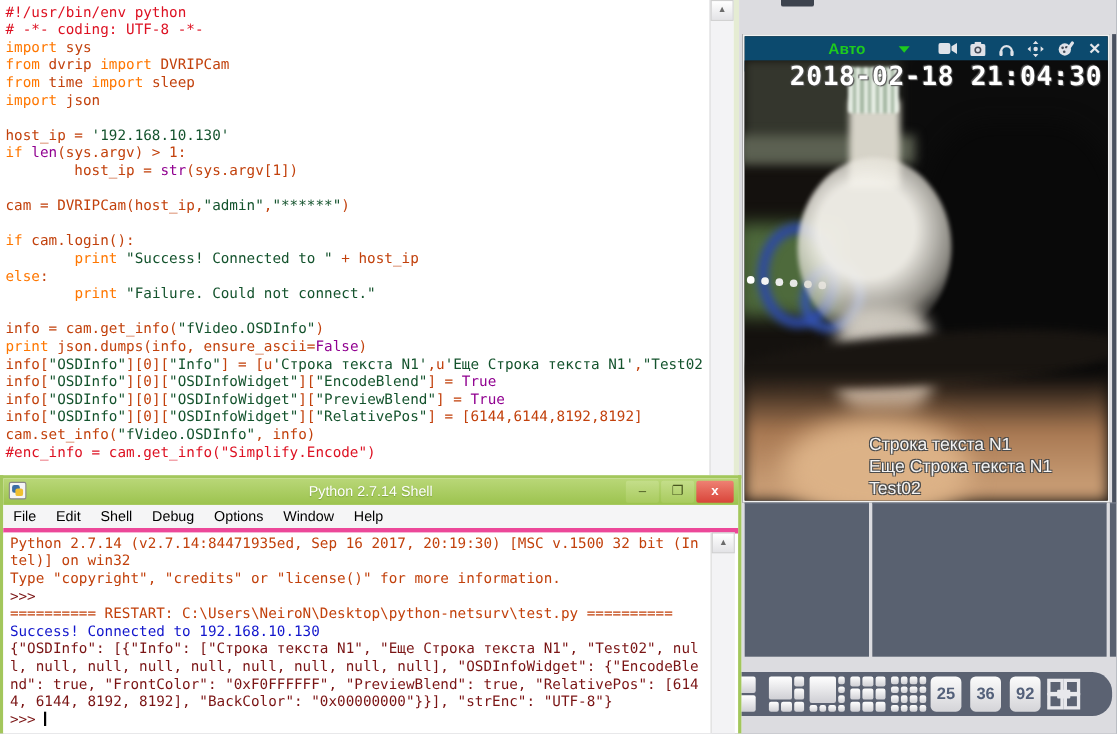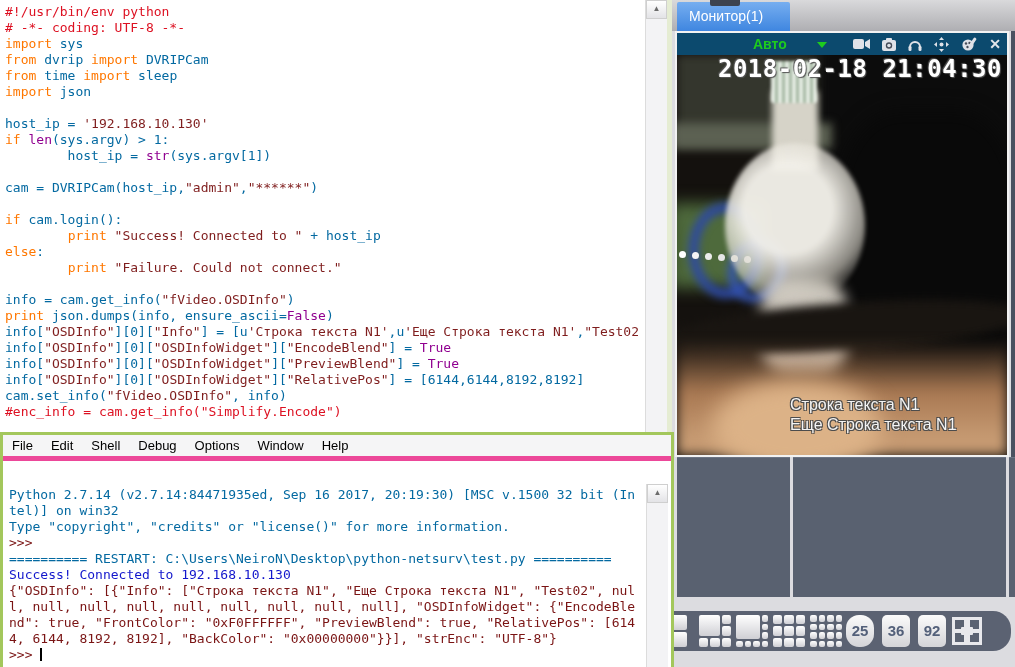--- a/index.html
+++ b/index.html
@@ -4,21 +4,21 @@
 <style>
   html,body{margin:0;padding:0;background:#9aa0a8;}
   #screen{position:relative;width:1015px;height:667px;overflow:hidden;background:#dcdce0;
           font-family:"Liberation Sans",sans-serif;}
   
   .code-window{position:absolute;left:0;top:0;width:672px;height:432px;background:#fff;}
   .code-area{position:absolute;left:0;top:0;right:26px;bottom:0;padding:4px 0 0 5px;
              font-family:"DejaVu Sans Mono","Liberation Mono",monospace;font-size:13px;
              line-height:16px;white-space:pre;overflow:hidden;}
   .cline{white-space:pre;}
-  .tk-n{color:#0369a1}.tk-k{color:#ff7700}.tk-s{color:#7f1d1d}.tk-c{color:#dd1122}
+  .tk-n{color:#c2410c}.tk-k{color:#ff7700}.tk-s{color:#14532d}.tk-c{color:#dd1122}
   .tk-b{color:#900090}.tk-out{color:#1216cc}.tk-p{color:#7a1414}
   .cursor{display:inline-block;width:2px;height:13px;background:#000;vertical-align:-2px;}
   .vscroll{position:absolute;background:#f3f3f5;border-left:1px solid #dcdcdc;width:21px;}
   .code-scroll{right:5px;top:0;bottom:0;}
   .scroll-btn{height:17px;background:linear-gradient(#ffffff,#e3e3e6);border:1px solid #cfcfcf;
               color:#6b6b6b;font-size:8px;text-align:center;line-height:16px;}
   .code-right-strip{position:absolute;right:0;top:0;bottom:0;width:5px;background:#e5ecd3;}
   
   .monitor{position:absolute;left:672px;top:0;width:343px;height:667px;background:#dcdce0;}
   .notch{position:absolute;left:38px;top:0;width:30px;height:6px;background:#3d434e;border-radius:0 0 2px 2px;}
@@ -109,23 +109,20 @@
 
   <div class="code-window">
     <div class="code-area"><div class="cline"><span class="tk-c">#!/usr/bin/env python</span></div><div class="cline"><span class="tk-c"># -*- coding: UTF-8 -*-</span></div><div class="cline"><span class="tk-k">import</span><span class="tk-n"> sys</span></div><div class="cline"><span class="tk-k">from</span><span class="tk-n"> dvrip </span><span class="tk-k">import</span><span class="tk-n"> DVRIPCam</span></div><div class="cline"><span class="tk-k">from</span><span class="tk-n"> time </span><span class="tk-k">import</span><span class="tk-n"> sleep</span></div><div class="cline"><span class="tk-k">import</span><span class="tk-n"> json</span></div><div class="cline">&nbsp;</div><div class="cline"><span class="tk-n">host_ip = </span><span class="tk-s">'192.168.10.130'</span></div><div class="cline"><span class="tk-k">if</span><span class="tk-n"> </span><span class="tk-b">len</span><span class="tk-n">(sys.argv) &gt; 1:</span></div><div class="cline"><span class="tk-n">        host_ip = </span><span class="tk-b">str</span><span class="tk-n">(sys.argv[1])</span></div><div class="cline">&nbsp;</div><div class="cline"><span class="tk-n">cam = DVRIPCam(host_ip,</span><span class="tk-s">"admin"</span><span class="tk-n">,</span><span class="tk-s">"******"</span><span class="tk-n">)</span></div><div class="cline">&nbsp;</div><div class="cline"><span class="tk-k">if</span><span class="tk-n"> cam.login():</span></div><div class="cline"><span class="tk-n">        </span><span class="tk-k">print</span><span class="tk-n"> </span><span class="tk-s">"Success! Connected to "</span><span class="tk-n"> + host_ip</span></div><div class="cline"><span class="tk-k">else</span><span class="tk-n">:</span></div><div class="cline"><span class="tk-n">        </span><span class="tk-k">print</span><span class="tk-n"> </span><span class="tk-s">"Failure. Could not connect."</span></div><div class="cline">&nbsp;</div><div class="cline"><span class="tk-n">info = cam.get_info(</span><span class="tk-s">"fVideo.OSDInfo"</span><span class="tk-n">)</span></div><div class="cline"><span class="tk-k">print</span><span class="tk-n"> json.dumps(info, ensure_ascii=</span><span class="tk-b">False</span><span class="tk-n">)</span></div><div class="cline"><span class="tk-n">info[</span><span class="tk-s">"OSDInfo"</span><span class="tk-n">][0][</span><span class="tk-s">"Info"</span><span class="tk-n">] = [u</span><span class="tk-s">'Строка текста N1'</span><span class="tk-n">,u</span><span class="tk-s">'Еще Строка текста N1'</span><span class="tk-n">,</span><span class="tk-s">"Test02</span></div><div class="cline"><span class="tk-n">info[</span><span class="tk-s">"OSDInfo"</span><span class="tk-n">][0][</span><span class="tk-s">"OSDInfoWidget"</span><span class="tk-n">][</span><span class="tk-s">"EncodeBlend"</span><span class="tk-n">] = </span><span class="tk-b">True</span></div><div class="cline"><span class="tk-n">info[</span><span class="tk-s">"OSDInfo"</span><span class="tk-n">][0][</span><span class="tk-s">"OSDInfoWidget"</span><span class="tk-n">][</span><span class="tk-s">"PreviewBlend"</span><span class="tk-n">] = </span><span class="tk-b">True</span></div><div class="cline"><span class="tk-n">info[</span><span class="tk-s">"OSDInfo"</span><span class="tk-n">][0][</span><span class="tk-s">"OSDInfoWidget"</span><span class="tk-n">][</span><span class="tk-s">"RelativePos"</span><span class="tk-n">] = [6144,6144,8192,8192]</span></div><div class="cline"><span class="tk-n">cam.set_info(</span><span class="tk-s">"fVideo.OSDInfo"</span><span class="tk-n">, info)</span></div><div class="cline"><span class="tk-c">#enc_info = cam.get_info("Simplify.Encode")</span></div></div>
     <div class="vscroll code-scroll">
       <div class="scroll-btn">▲</div>
     </div>
     <div class="code-right-strip"></div>
   </div>
 
   <div class="monitor">
-    <div class="tabbar">
-      <div class="tab">Монитор(1)</div>
-    </div>
     <div class="notch"></div>
 
     <div class="vcell">
       <div class="vtoolbar">
         <span class="auto">Авто</span>
         <span class="dd"></span>
         <span class="vicons">
           <svg width="17" height="12" viewBox="0 0 17 12">
               <rect x="0" y="1" width="11" height="10" rx="2" fill="#dfe2e8"></rect>
               <path d="M12 4 L17 1 L17 11 L12 8 Z" fill="#dfe2e8"></path>
@@ -171,20 +168,21 @@
         <div class="v-darkblob"></div>
         <div class="v-bottleBottom"></div>
         <div class="v-bottle"></div>
         <div class="v-cable"></div>
         <div class="v-warm"></div>
         <div class="v-warm2"></div>
         <div class="vts">2018-02-18 21:04:30</div>
         <div class="osd">
             <div>Строка текста N1</div>
             <div>Еще Строка текста N1</div>
+            <div>Test02</div>
           </div>
       </div>
     </div>
     <div class="vcell-sliver"></div>
 
     <div class="cell" style="left:5px;top:457px;width:113px;height:139px;"></div>
     <div class="cell" style="left:121px;top:457px;width:213px;height:139px;"></div>
     <div class="cell" style="left:337px;top:457px;width:6px;height:139px;"></div>
 
     <div class="bottombar">
@@ -234,34 +232,43 @@
           <i></i>
           <i></i>
           <i></i>
           <i></i>
           <i></i>
           <i></i>
           <i></i>
           <i></i>
           <i></i>
         </div>
-      <div class="lay-btn num-btn" style="left:201px;line-height:32px;border-radius:13px;">25</div>
+      <div class="lay-btn num-btn" style="left:201px;line-height:32px;">25</div>
       <div class="lay-btn num-btn" style="left:237px;line-height:32px;">36</div>
       <div class="lay-btn num-btn" style="left:273px;line-height:32px;">92</div>
       <div class="lay-btn fs-btn" style="left:307px;">
         <b class="fs-tl"></b>
           <b class="fs-tr"></b>
           <b class="fs-bl"></b>
           <b class="fs-br"></b>
           <span class="fs-c"></span>
       </div>
     </div>
   </div>
 
   <div class="shell-window">
+    <div class="titlebar">
+      <span class="appicon"></span>
+      <span class="title">Python 2.7.14 Shell</span>
+      <span class="winbtns">
+        <span class="wbtn">–</span>
+        <span class="wbtn">❐</span>
+        <span class="wbtn close">x</span>
+      </span>
+    </div>
     <div class="menubar">
         <span class="menu-item">File</span>
         <span class="menu-item">Edit</span>
         <span class="menu-item">Shell</span>
         <span class="menu-item">Debug</span>
         <span class="menu-item">Options</span>
         <span class="menu-item">Window</span>
         <span class="menu-item">Help</span>
       </div>
     <div class="shell-content"><div class="cline"><span class="tk-n">Python 2.7.14 (v2.7.14:84471935ed, Sep 16 2017, 20:19:30) [MSC v.1500 32 bit (In</span></div><div class="cline"><span class="tk-n">tel)] on win32</span></div><div class="cline"><span class="tk-n">Type "copyright", "credits" or "license()" for more information.</span></div><div class="cline"><span class="tk-p">&gt;&gt;&gt; </span></div><div class="cline"><span class="tk-n">========== RESTART: C:\Users\NeiroN\Desktop\python-netsurv\test.py ==========</span></div><div class="cline"><span class="tk-out">Success! Connected to 192.168.10.130</span></div><div class="cline"><span class="tk-p">{"OSDInfo": [{"Info": ["Строка текста N1", "Еще Строка текста N1", "Test02", nul</span></div><div class="cline"><span class="tk-p">l, null, null, null, null, null, null, null, null], "OSDInfoWidget": {"EncodeBle</span></div><div class="cline"><span class="tk-p">nd": true, "FrontColor": "0xF0FFFFFF", "PreviewBlend": true, "RelativePos": [614</span></div><div class="cline"><span class="tk-p">4, 6144, 8192, 8192], "BackColor": "0x00000000"}}], "strEnc": "UTF-8"}</span></div><div class="cline"><span class="tk-p">&gt;&gt;&gt; </span><span class="cursor"></span></div></div>

